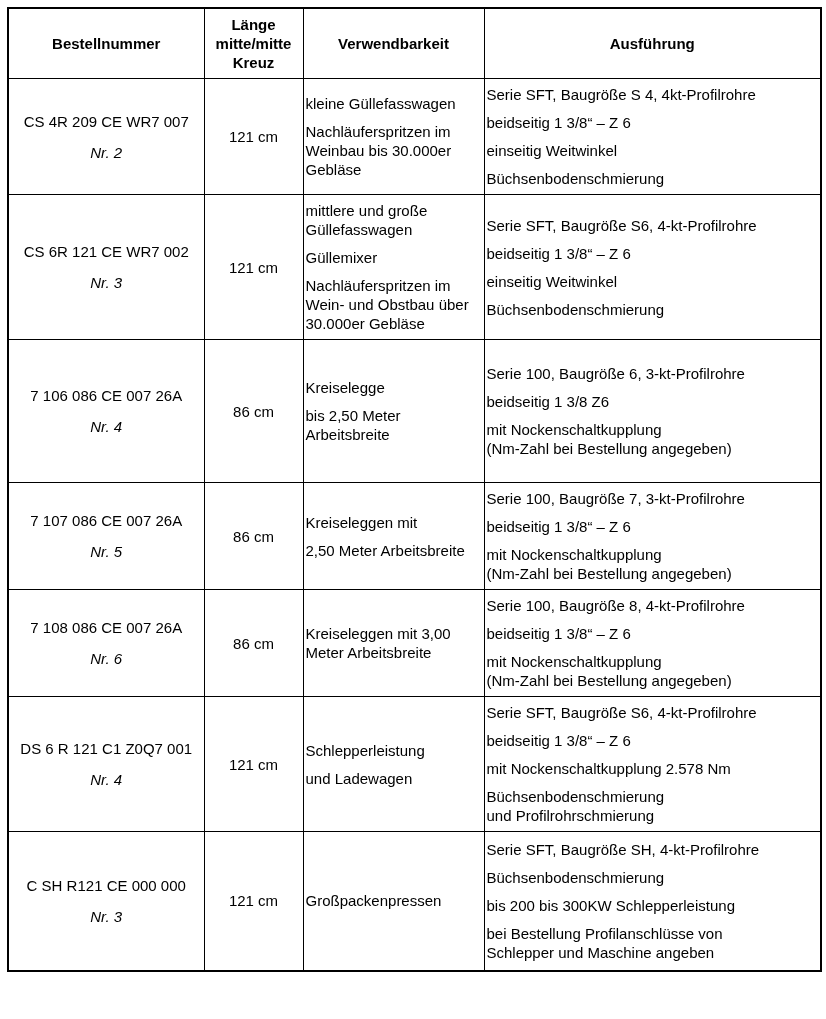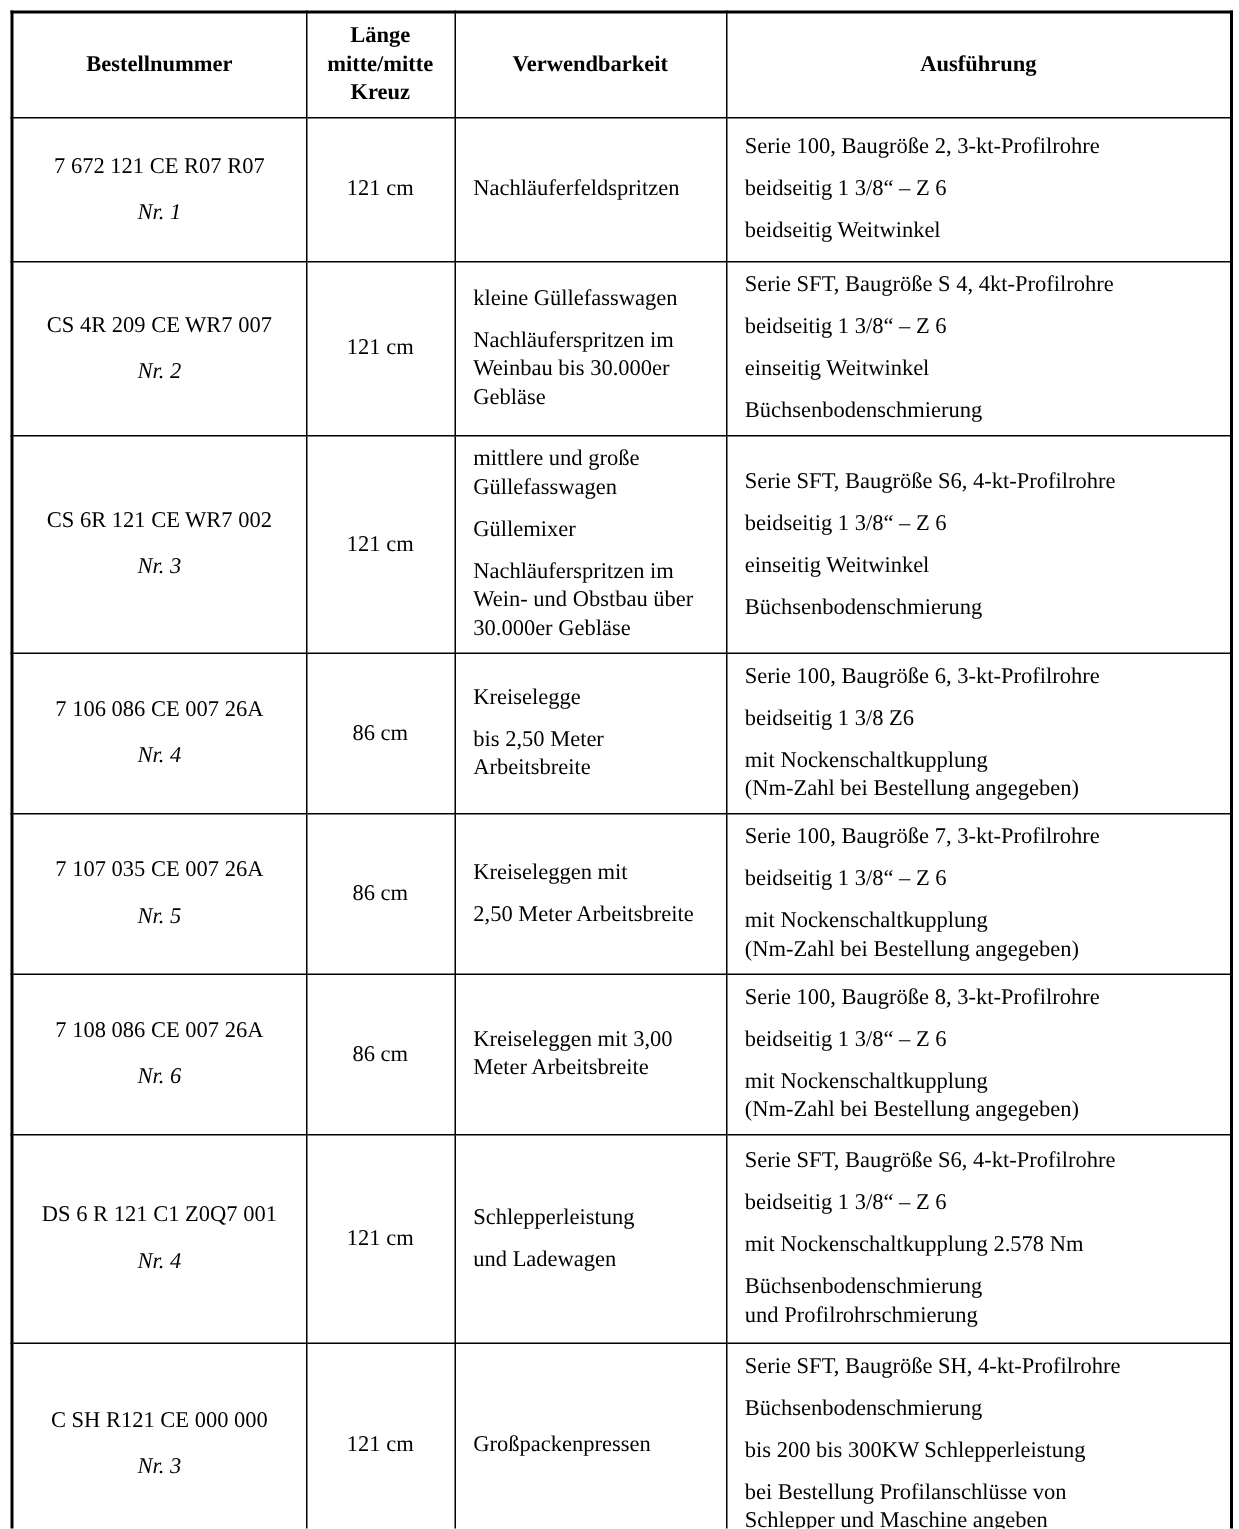--- a/index.html
+++ b/index.html
@@ -22,24 +22,23 @@
     table-layout: fixed;
     width: 813px;
     border: 2px solid #000;
   }
   table.parts th,
   table.parts td {
     border: 1px solid #000;
     vertical-align: middle;
     font-size: 15px;
     line-height: 19px;
-    padding: 6px 12px;
+    padding: 6px 2px;
     overflow: hidden;
     box-sizing: border-box;
-    font-family: Liberation Serif, serif;
   }
   table.parts th {
     font-weight: bold;
     text-align: center;
   }
   thead tr { height: 63px; }
   tbody tr:nth-child(1) { height: 96px; }
   tbody tr:nth-child(2) { height: 111px; }
   tbody tr:nth-child(3) { height: 143px; }
   tbody tr:nth-child(4) { height: 106px; }
@@ -86,35 +85,20 @@
       <tr>
         <th class="h1">Bestellnummer</th>
         <th class="h2">Länge mitte/mitte Kreuz</th>
         <th class="h3">Verwendbarkeit</th>
         <th class="h4">Ausführung</th>
       </tr>
     </thead>
     <tbody>
         <tr>
           <td class="c1">
-            <div class="ordernum">7 672 121 CE R07 R07</div>
-            <div class="nr">Nr. 1</div>
-          </td>
-          <td class="c2">121 cm</td>
-          <td class="c3">
-            <p>Nachläuferfeldspritzen</p>
-          </td>
-          <td class="c4">
-            <p>Serie 100,  Baugröße 2, 3-kt-Profilrohre</p>
-            <p>beidseitig 1 3/8“ – Z 6</p>
-            <p>beidseitig Weitwinkel</p>
-          </td>
-        </tr>
-        <tr>
-          <td class="c1">
             <div class="ordernum">CS 4R 209 CE WR7 007</div>
             <div class="nr">Nr. 2</div>
           </td>
           <td class="c2">121 cm</td>
           <td class="c3">
             <p>kleine Güllefasswagen</p>
             <p>Nachläuferspritzen im
 Weinbau bis 30.000er
 Gebläse</p>
           </td>
@@ -159,21 +143,21 @@
           </td>
           <td class="c4">
             <p>Serie 100, Baugröße 6, 3-kt-Profilrohre</p>
             <p>beidseitig 1 3/8 Z6</p>
             <p>mit Nockenschaltkupplung
 (Nm-Zahl bei Bestellung angegeben)</p>
           </td>
         </tr>
         <tr>
           <td class="c1">
-            <div class="ordernum">7 107 035 CE 007 26A</div>
+            <div class="ordernum">7 107 086 CE 007 26A</div>
             <div class="nr">Nr. 5</div>
           </td>
           <td class="c2">86 cm</td>
           <td class="c3">
             <p>Kreiseleggen mit</p>
             <p>2,50 Meter Arbeitsbreite</p>
           </td>
           <td class="c4">
             <p>Serie 100, Baugröße 7, 3-kt-Profilrohre</p>
             <p>beidseitig 1 3/8“ – Z 6</p>
@@ -185,21 +169,21 @@
           <td class="c1">
             <div class="ordernum">7 108 086 CE 007 26A</div>
             <div class="nr">Nr. 6</div>
           </td>
           <td class="c2">86 cm</td>
           <td class="c3">
             <p>Kreiseleggen mit 3,00
 Meter Arbeitsbreite</p>
           </td>
           <td class="c4">
-            <p>Serie 100, Baugröße 8, 3-kt-Profilrohre</p>
+            <p>Serie 100, Baugröße 8, 4-kt-Profilrohre</p>
             <p>beidseitig 1 3/8“ – Z 6</p>
             <p>mit Nockenschaltkupplung
 (Nm-Zahl bei Bestellung angegeben)</p>
           </td>
         </tr>
         <tr>
           <td class="c1">
             <div class="ordernum">DS 6 R 121 C1 Z0Q7 001</div>
             <div class="nr">Nr. 4</div>
           </td>

